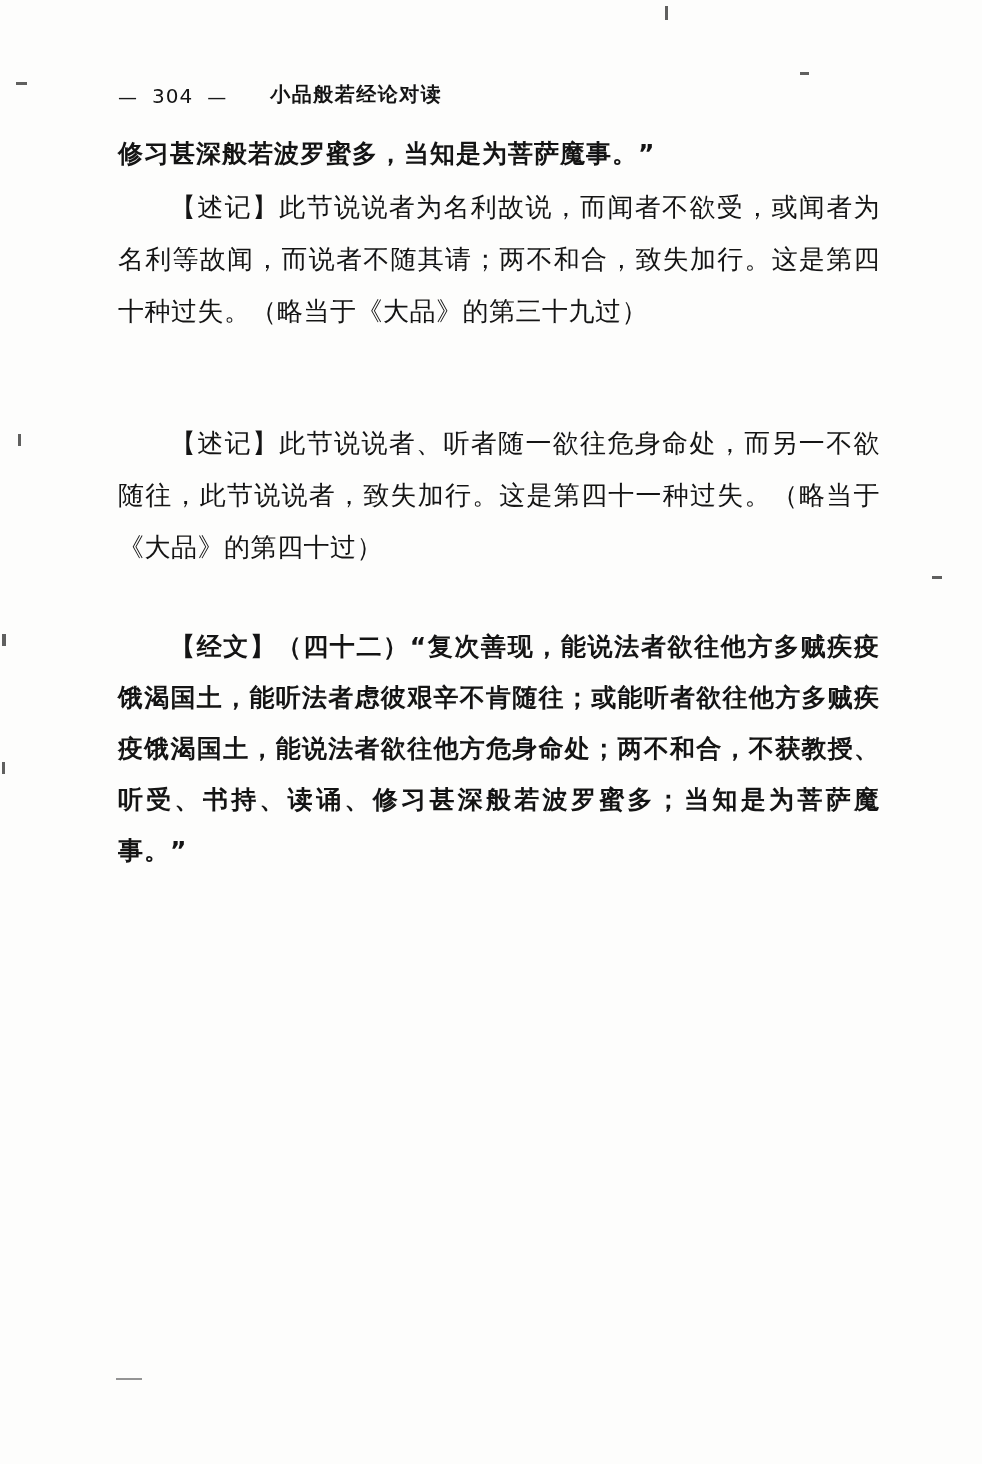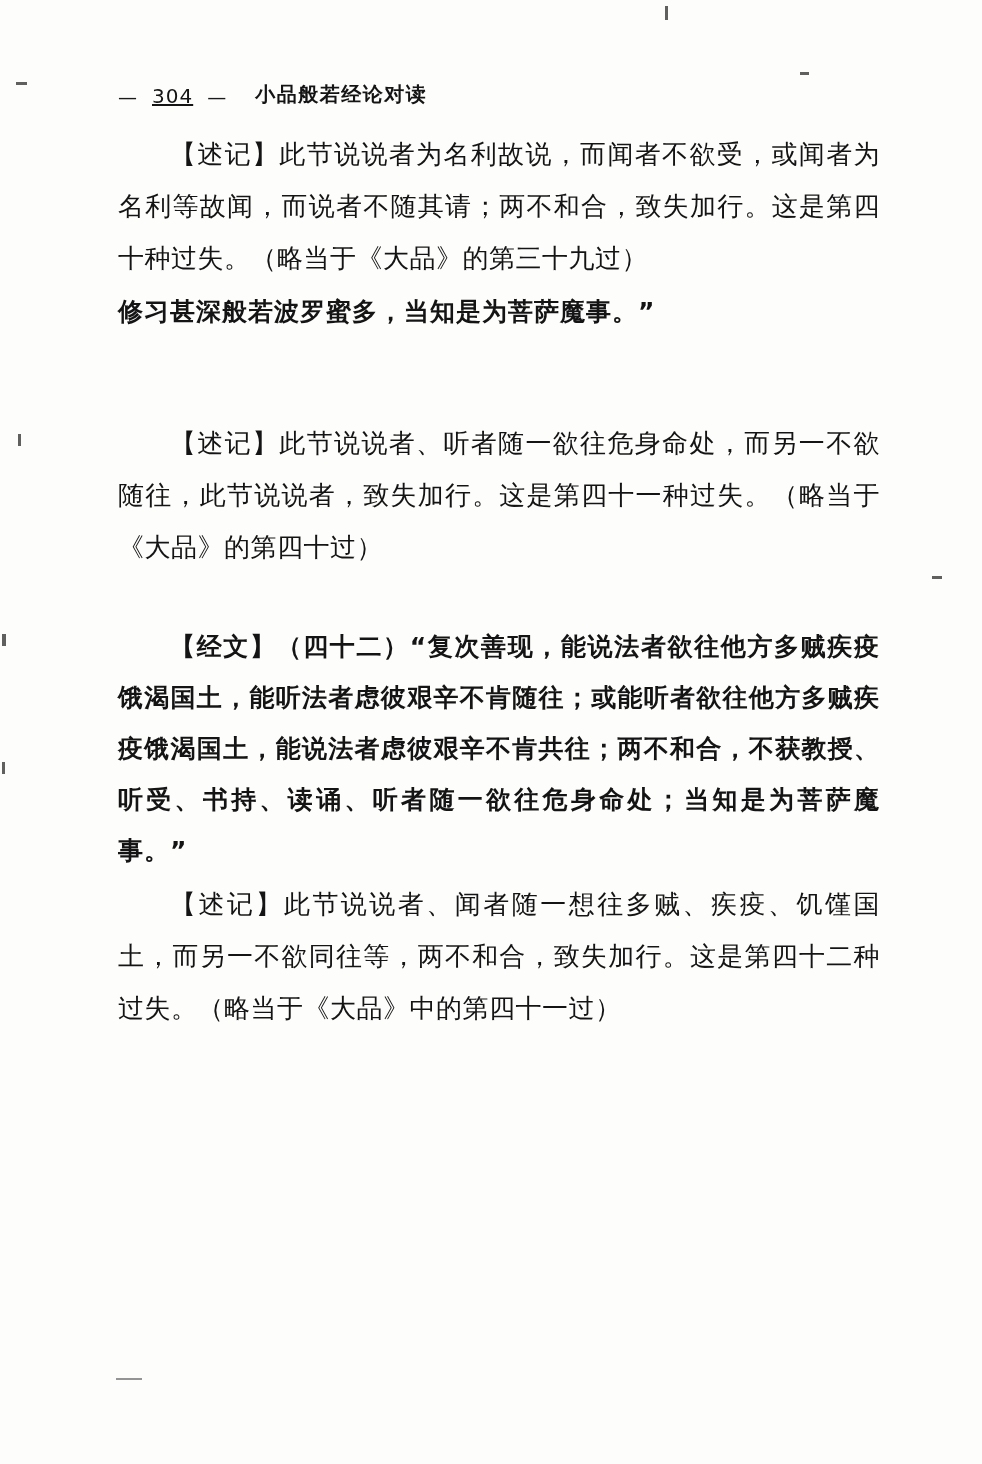--- a/index.html
+++ b/index.html
@@ -44,26 +44,25 @@
   }
   .header .pg-dash {
     font-size: 19px;
     color: #1a1a1a;
     letter-spacing: 1px;
   }
   .header .pg-num {
     font-size: 20px;
     color: #141414;
     letter-spacing: 1px;
-    text-decoration: underline;
   }
   .header .run-title {
     font-size: 20px;
     color: #141414;
-    margin-left: 14px;
+    margin-left: 29px;
     letter-spacing: 1.5px;
     font-weight: 600;
   }
 
   
   .content {
     position: absolute;
     left: 118px;
     top: 128px;
     width: 762px;
@@ -117,29 +116,28 @@
 
   <div class="header">
     <span class="pg-dash">—</span>
     <span class="pg-num">304</span>
     <span class="pg-dash">—</span>
     <span class="run-title">小品般若经论对读</span>
   </div>
 
   <div class="content">
 
+    <p class="para sutra">修习甚深般若波罗蜜多，当知是为菩萨魔事。”</p>
+
     <p class="para comment indent">【述记】此节说说者为名利故说，而闻者不欲受，或闻者为名利等故闻，而说者不随其请；两不和合，致失加行。这是第四十种过失。（略当于《大品》的第三十九过）</p>
-
-    <p class="para sutra">修习甚深般若波罗蜜多，当知是为菩萨魔事。”</p>
 
     <div class="gap-lg"></div>
 
 
     <p class="para comment indent">【述记】此节说说者、听者随一欲往危身命处，而另一不欲随往，此节说说者，致失加行。这是第四十一种过失。（略当于《大品》的第四十过）</p>
 
     <div class="gap-md"></div>
 
-    <p class="para sutra indent">【经文】（四十二）“复次善现，能说法者欲往他方多贼疾疫饿渴国土，能听法者虑彼艰辛不肯随往；或能听者欲往他方多贼疾疫饿渴国土，能说法者虑彼艰辛不肯共往；两不和合，不获教授、听受、书持、读诵、听者随一欲往危身命处；当知是为菩萨魔事。”</p>
+    <p class="para sutra indent">【经文】（四十二）“复次善现，能说法者欲往他方多贼疾疫饿渴国土，能听法者虑彼艰辛不肯随往；或能听者欲往他方多贼疾疫饿渴国土，能说法者欲往他方危身命处；两不和合，不获教授、听受、书持、读诵、修习甚深般若波罗蜜多；当知是为菩萨魔事。”</p>
 
-    <p class="para comment indent">【述记】此节说说者、闻者随一想往多贼、疾疫、饥馑国土，而另一不欲同往等，两不和合，致失加行。这是第四十二种过失。（略当于《大品》中的第四十一过）</p>
 
   </div>
 </div>
 
 </body></html>

